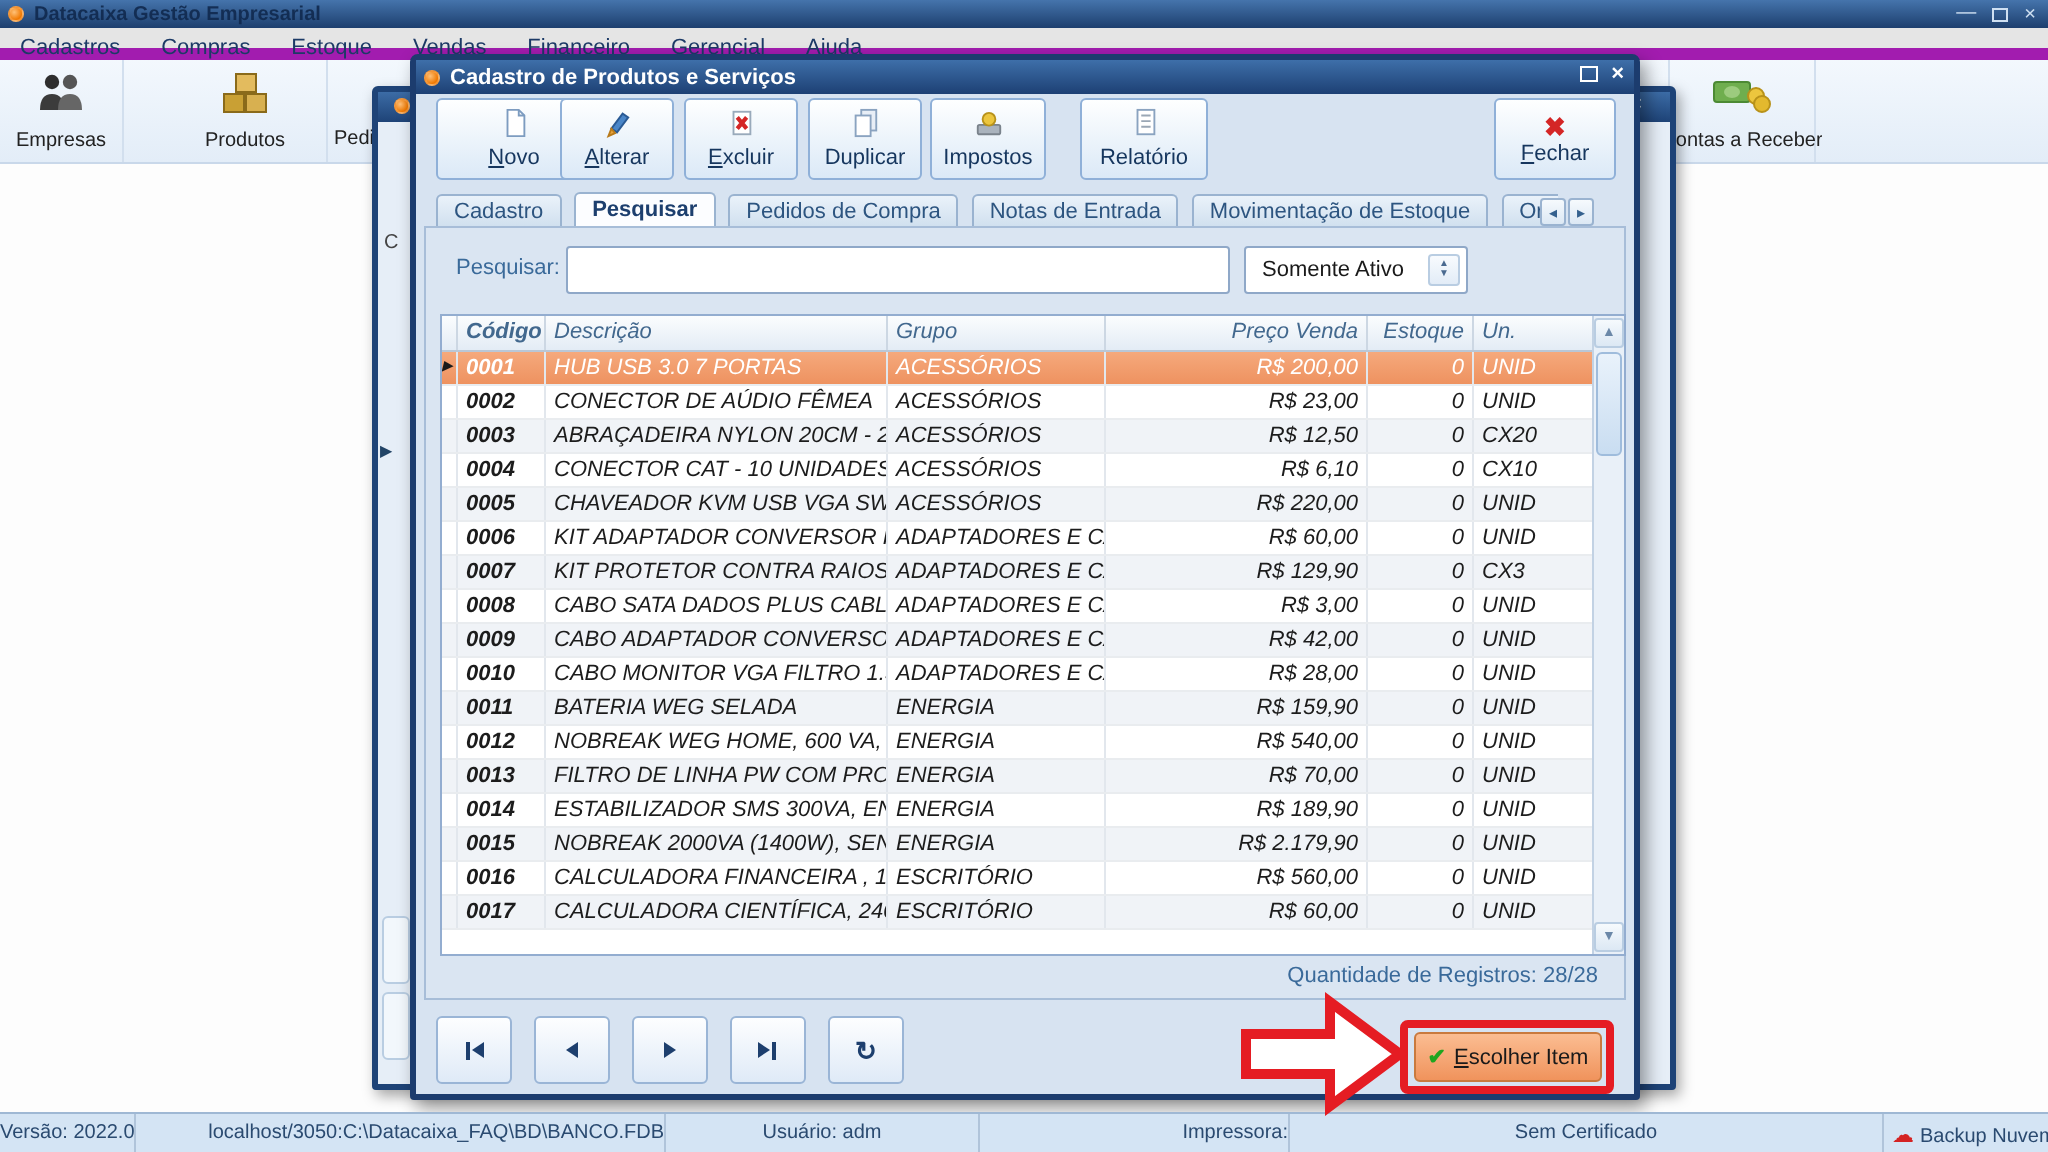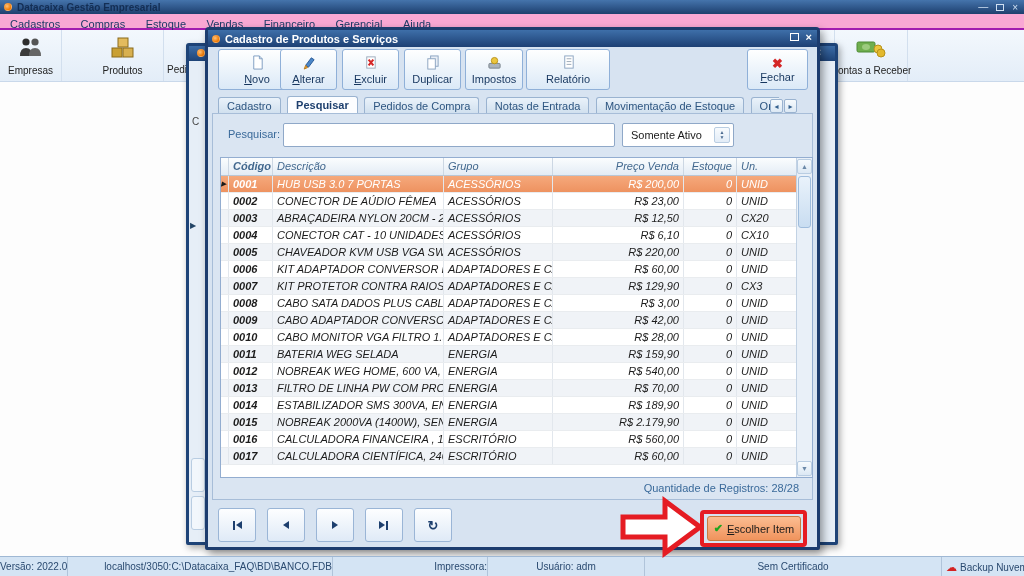--- a/index.html
+++ b/index.html
@@ -10,21 +10,21 @@
   
   .titlebar { position:absolute; left:0; top:0; width:1024px; height:14px;
               background:linear-gradient(#4574ac,#1d3f6e); display:flex; align-items:center; }
   .appdot { width:8px; height:8px; border-radius:50%; margin:0 5px 0 4px;
             background:radial-gradient(circle at 35% 35%, #ffc178, #f07800 70%); border:1px solid #fff3; }
   .apptitle { font-size:10px; font-weight:bold; color:#10294e; opacity:.9; }
   .wctrl { position:absolute; right:6px; top:1px; display:flex; gap:8px; align-items:center; color:#cfe0f2; font-size:10px; height:12px; }
   .wbox { width:8px; height:7px; border:1px solid #cfe0f2; display:inline-block; }
 
   .menubar { position:absolute; left:0; top:14px; width:1024px; height:16px;
-             background:#f9a8d4; border-bottom:2px solid #a21caf; padding-left:2px; }
+             background:#e5e5e5; border-bottom:6px solid #a21caf; padding-left:2px; }
   .mitem { display:inline-block; padding:1px 8px 0; font-size:11px; color:#1c3a66; }
 
   .toolbar { position:absolute; left:0; top:30px; width:1024px; height:52px;
              background:linear-gradient(#f3f8fd,#e3edf8); border-bottom:1px solid #c9d8ea; }
   .tbtn { position:absolute; top:0; height:51px; display:flex; flex-direction:column;
           align-items:center; justify-content:center; gap:3px; font-size:10px; color:#222;
           border-right:1px solid #d2dfee; background:transparent; }
   .tbtn .lbl { white-space:nowrap; overflow:hidden; }
 
   .client { position:absolute; left:0; top:82px; width:1024px; height:474px; background:#fdfdfd; }
@@ -263,21 +263,21 @@
     </div>
     <div class="dbtn" style="left:257px;width:58px;">
       <span>
         <svg width="15" height="15" viewBox="0 0 16 16">
             <rect x="2" y="9" width="12" height="5" rx="1" fill="#aab3bd" stroke="#7a838c"></rect>
             <circle cx="8" cy="6" r="3.4" fill="#ecc63e" stroke="#b8921a"></circle>
           </svg>
       </span>
       <span>Impostos</span>
     </div>
-    <div class="dbtn" style="left:318px;width:84px;">
+    <div class="dbtn" style="left:332px;width:64px;">
       <span>
         <svg width="15" height="15" viewBox="0 0 16 16">
             <rect x="4" y="1" width="9" height="13" fill="#fff" stroke="#8aa3c0"></rect>
             <path d="M6 4h5 M6 7h5 M6 10h5" stroke="#9aa7b5"></path>
           </svg>
       </span>
       <span>Relatório</span>
     </div>
     <div class="dbtn" style="left:539px;width:61px;">
       <span class="redx">✖</span>
@@ -511,19 +511,19 @@
   </div>
 
   <div class="ann-rect"></div>
   <svg class="ann-arrow" width="84" height="62" viewBox="0 0 84 62">
     <polygon points="3,21 45,21 45,5 80,31 45,57 45,41 3,41" fill="#ffffff" stroke="#e51c23" stroke-width="5" stroke-linejoin="miter"></polygon>
   </svg>
 
   <div class="statusbar">
     <span class="sseg" style="width:68px;text-align:center;">Versão: 2022.04.23</span>
     <span class="sseg" style="width:265px;padding-left:4px;">localhost/3050:C:\Datacaixa_FAQ\BD\BANCO.FDB</span>
+    <span class="sseg" style="width:157px;text-align:center;">Usuário: adm</span>
     <span class="sseg" style="width:155px;padding-left:6px;">Impressora:</span>
-    <span class="sseg" style="width:157px;text-align:center;">Usuário: adm</span>
     <span class="sseg" style="width:297px;text-align:center;">Sem Certificado</span>
     <span class="sseg" style="width:82px;border-right:none;padding-left:4px;"><span class="cloud">☁</span><span>Backup Nuvem</span></span>
   </div>
 
 </div>
 
 </body></html>

